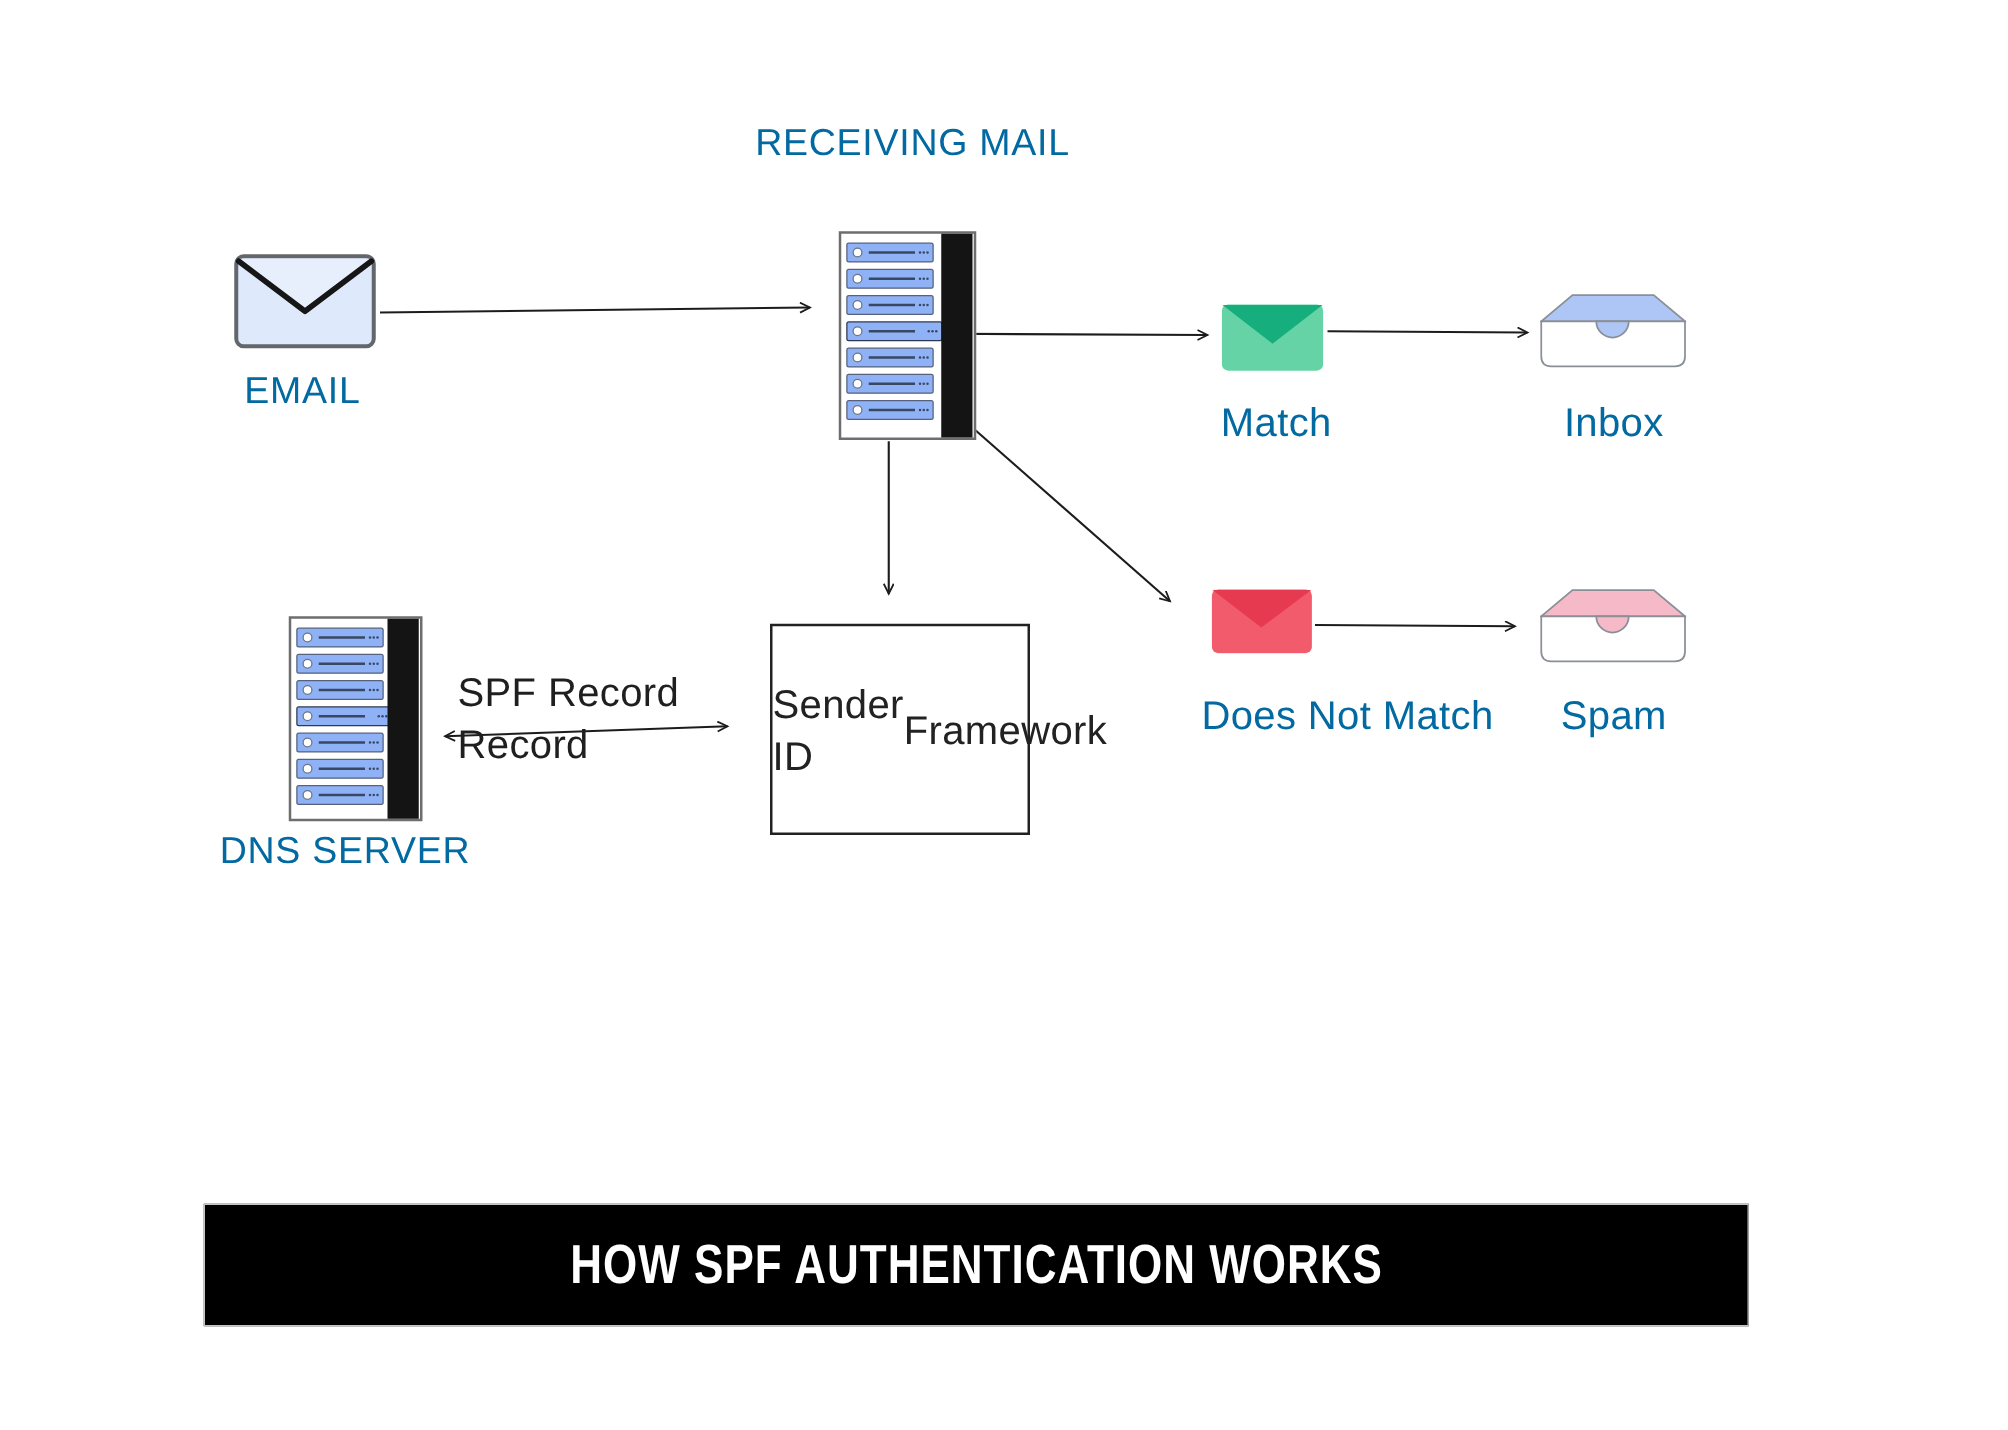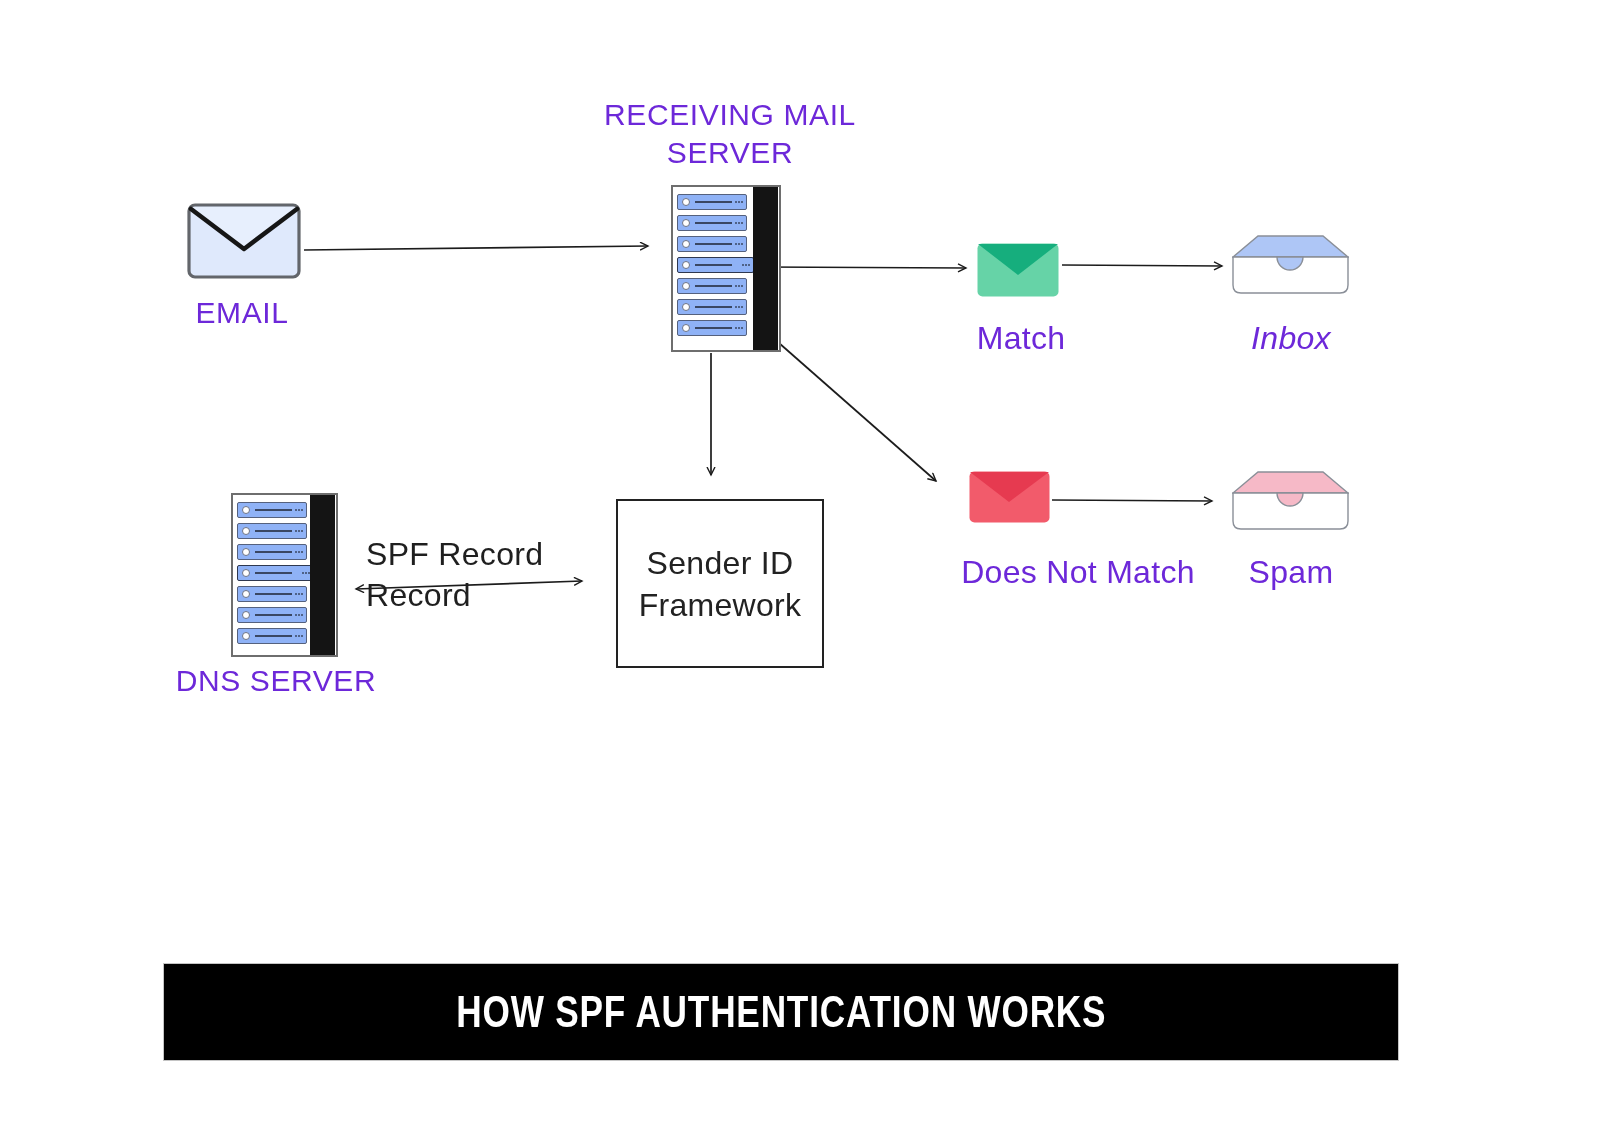--- a/index.html
+++ b/index.html
@@ -15,21 +15,21 @@
   .arrows {
     position: absolute;
     left: 0; top: 0;
     width: 1606px; height: 1144px;
     pointer-events: none;
   }
   
   .lbl {
     position: absolute;
     white-space: nowrap;
-    color: #6d28d9;
+    color: #0369a1;
     font-size: 32px;
     font-weight: 400;
     transform: translateX(-50%);
     text-align: center;
     letter-spacing: 0.3px;
   }
   .lbl.caps { font-size: 30px; letter-spacing: 0.6px; }
   .lbl.two-line { line-height: 38px; }
   .lbl-left {
     position: absolute;
@@ -99,22 +99,21 @@
   .icon { position: absolute; }
   
   .frame-box {
     position: absolute;
     left: 616px; top: 499px;
     width: 208px; height: 169px;
     border: 2px solid #222222;
     background: #ffffff;
     box-sizing: border-box;
     display: flex;
-    flex-direction: column;
-    justify-content: center;
+    flex-direction: row;
     align-items: center;
     font-size: 32px;
     line-height: 42px;
     color: #222222;
     letter-spacing: 0.3px;
   }
   
   .banner {
     position: absolute;
     left: 163px; top: 963px;
@@ -160,21 +159,20 @@
 
   <svg class="icon" style="left:186px; top:202px;" width="116" height="78" viewBox="0 0 116 78">
     <rect x="3" y="3" width="110" height="72" rx="6" fill="#dfe9fc" stroke="#63666b" stroke-width="3.2"></rect>
     <polygon points="6,5 58,47 110,5" fill="#e7effd"></polygon>
     <polyline points="5,7 58,47 111,7" fill="none" stroke="#161616" stroke-width="4.6" stroke-linecap="round" stroke-linejoin="round"></polyline>
   </svg>
   <div class="lbl caps" style="left:242px; top:296px;">EMAIL</div>
 
   <div class="lbl caps two-line" style="left:730px; top:96px;">
     <div>RECEIVING MAIL</div>
-    <div>SERVER</div>
   </div>
   <div class="server" style="left:671px; top:185px; width:110px; height:167px;">
     <div class="slats">
       <div class="slat">
           <span class="knob"></span>
           <span class="bar-line"></span>
           <span class="dots"></span>
         </div>
       <div class="slat">
           <span class="knob"></span>
@@ -214,21 +212,21 @@
     <rect x="0.5" y="0.5" width="81" height="53" rx="5" fill="#66d3a7"></rect>
     <polygon points="1,1 41,32 81,1" fill="#16ae7d"></polygon>
   </svg>
   <div class="lbl" style="left:1021px; top:320px;">Match</div>
 
   <svg class="icon" style="left:1232px; top:235px;" width="117" height="60" viewBox="0 0 117 60">
     <polygon points="26,1 91,1 116,22 1,22" fill="#aec6f6" stroke="#8a8f98" stroke-width="1.4"></polygon>
     <path d="M1,22 L116,22 L116,50 Q116,58 108,58 L9,58 Q1,58 1,50 Z" fill="#ffffff" stroke="#8a8f98" stroke-width="1.4"></path>
     <path d="M45,22 A13,13 0 0 0 71,22 Z" fill="#aec6f6" stroke="#8a8f98" stroke-width="1.4"></path>
   </svg>
-  <div class="lbl" style="left:1291px; top:320px;font-style:italic;">Inbox</div>
+  <div class="lbl" style="left:1291px; top:320px;">Inbox</div>
 
   <svg class="icon" style="left:969px; top:471px;" width="81" height="52" viewBox="0 0 81 52">
     <rect x="0.5" y="0.5" width="80" height="51" rx="5" fill="#f25b6b"></rect>
     <polygon points="1,1 40,31 80,1" fill="#e63a50"></polygon>
   </svg>
   <div class="lbl" style="left:1041px; top:554px;margin-left:37px;">Does Not Match</div>
 
   <svg class="icon" style="left:1232px; top:471px;" width="117" height="60" viewBox="0 0 117 60">
     <polygon points="26,1 91,1 116,22 1,22" fill="#f6b9c7" stroke="#8a8f98" stroke-width="1.4"></polygon>
     <path d="M1,22 L116,22 L116,50 Q116,58 108,58 L9,58 Q1,58 1,50 Z" fill="#ffffff" stroke="#8a8f98" stroke-width="1.4"></path>

